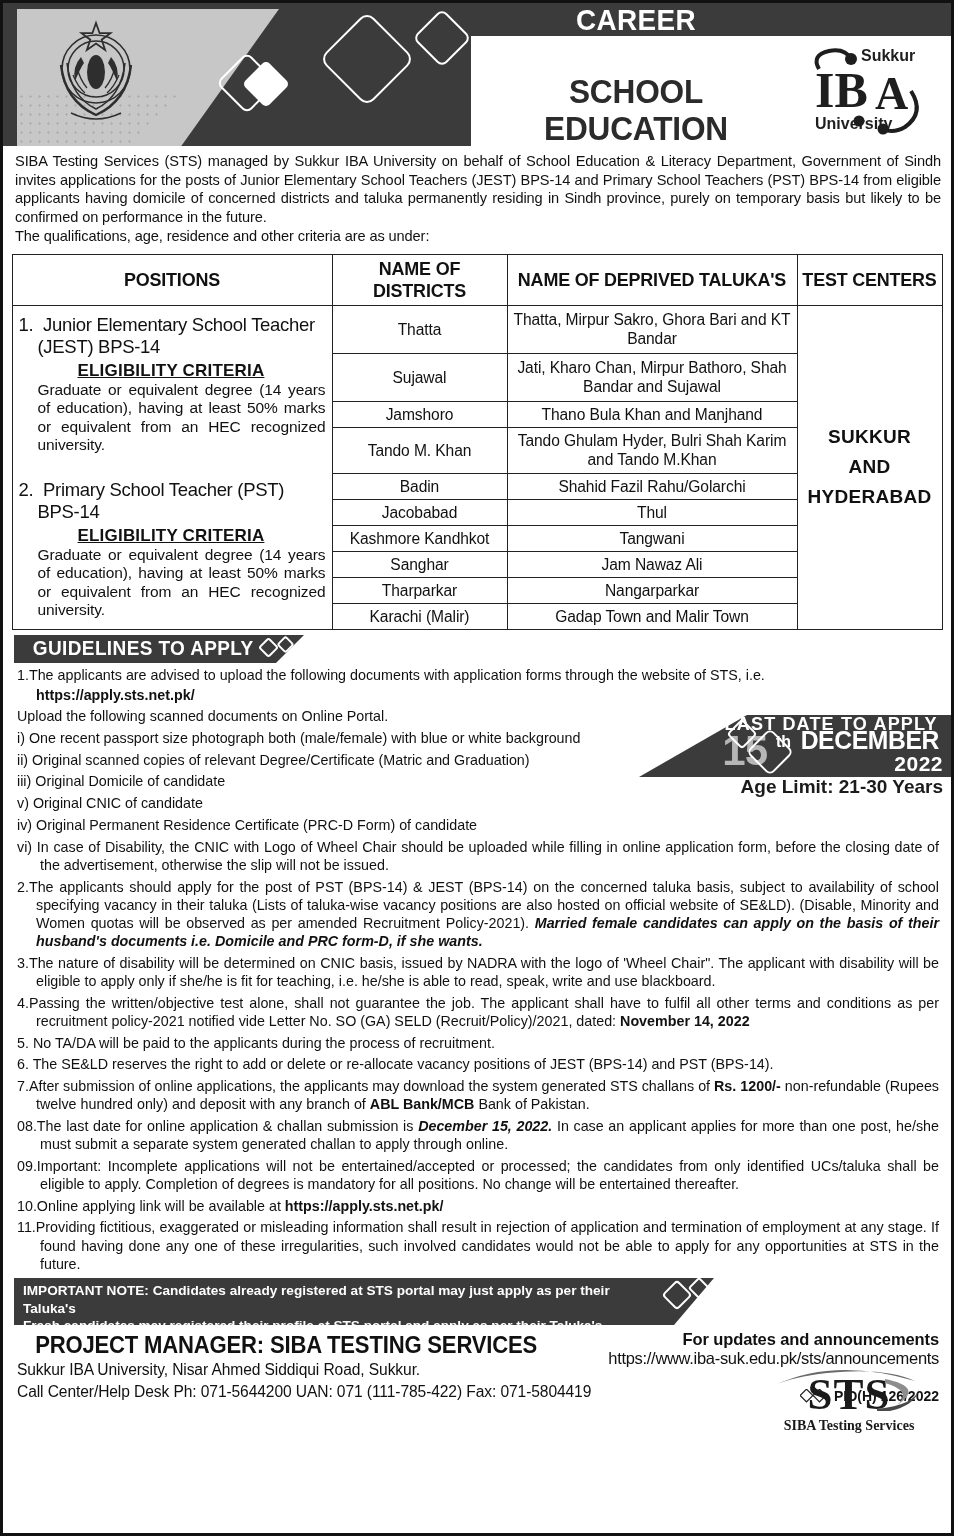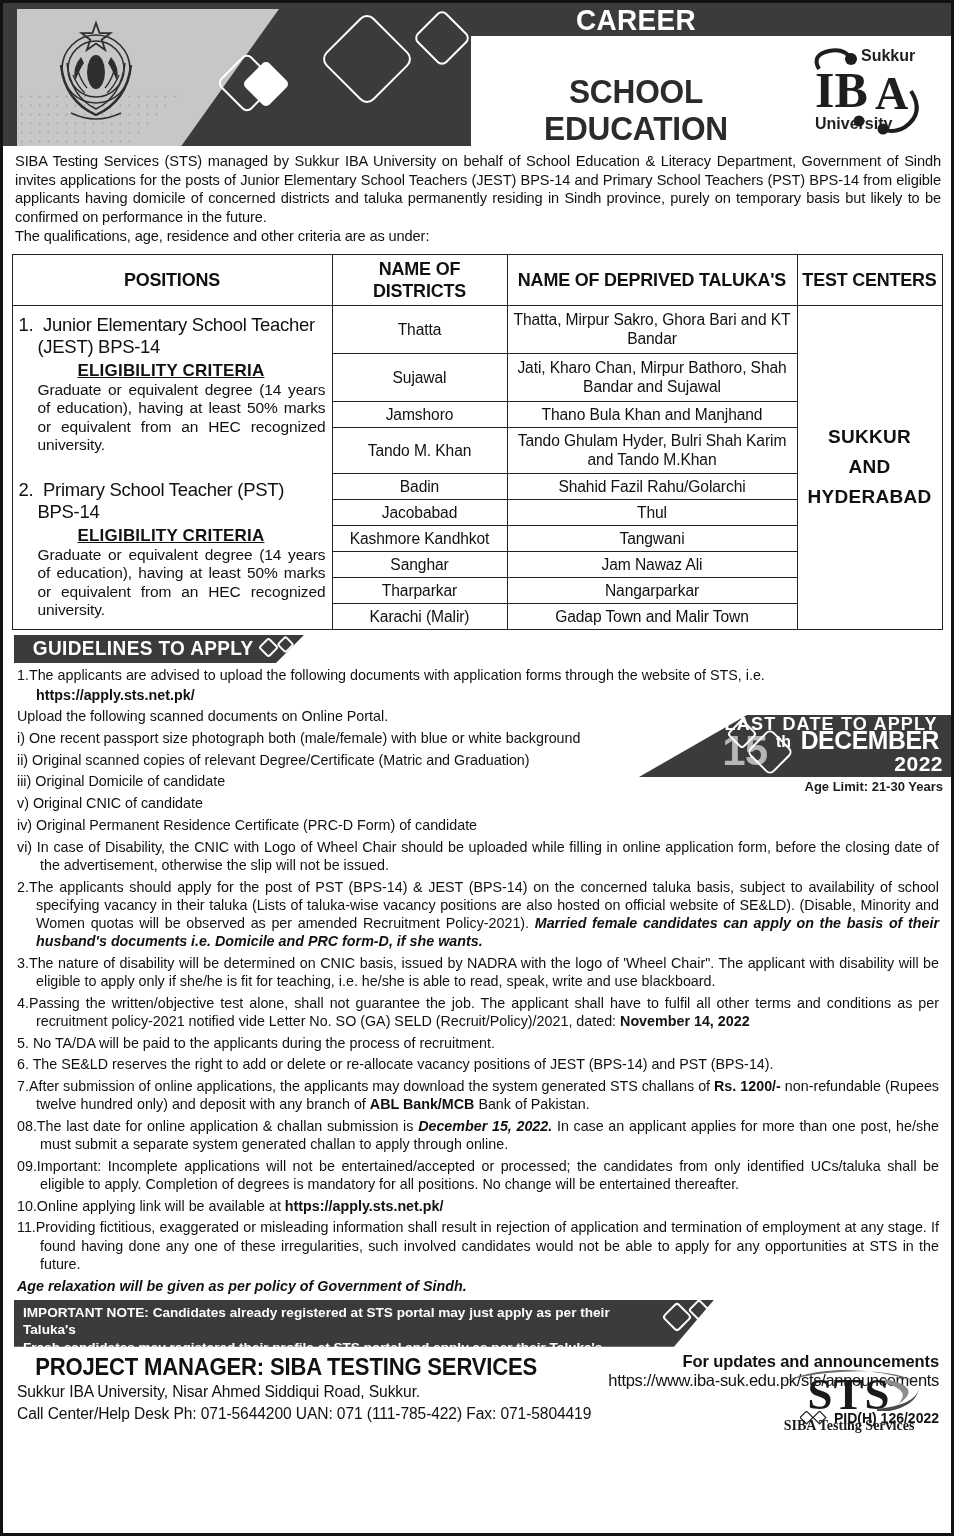--- a/index.html
+++ b/index.html
@@ -233,21 +233,21 @@
     color: #fff; font-weight: bold; font-size: 26px;
     letter-spacing: -0.4px; transform: scaleX(0.95);
   }
   .ld-year {
     position: absolute; right: 8px; top: 40px;
     color: #fff; font-weight: bold; font-size: 21px;
     letter-spacing: 0.5px;
   }
   .ld-age {
     position: absolute; right: 8px; top: 63px;
-    color: #1b1b1b; font-weight: bold; font-size: 13px;
+    color: #1b1b1b; font-weight: bold; font-size: 19px;
   }
   .ld-diamonds { position:absolute; left: 92px; top: 4px; }
 
   
   .impnote-wrap { position: relative; height: 48px; margin-top: 5px; }
   .impnote {
     position: absolute; left: 11px; top: 0;
     width: 700px; height: 47px;
     background: #3b3b3b;
     clip-path: polygon(0 0, 700px 0, 660px 100%, 0 100%);
@@ -497,21 +497,20 @@
 
     <p class="hang2"><span>08.The last date for online application &amp; challan submission is </span><span class="bi">December 15, 2022.</span><span> In case an applicant applies for more than one post, he/she must submit a separate system generated challan to apply through online.</span></p>
 
     <p class="hang2">09.Important: Incomplete applications will not be entertained/accepted or processed; the candidates from only identified UCs/taluka shall be eligible to apply. Completion of degrees is mandatory for all positions. No change will be entertained thereafter.</p>
 
 
     <p class="noind"><span>10.Online applying link will be available at </span><span class="b">https://apply.sts.net.pk/</span></p>
 
     <p class="hang2">11.Providing fictitious, exaggerated or misleading information shall result in rejection of application and termination of employment at any stage. If found having done any one of these irregularities, such involved candidates would not be able to apply for any opportunities at STS in the future.</p>
 
-    <p class="bi noind" style="margin-top:1px">Age relaxation will be given as per policy of Government of Sindh.</p>
   </div>
 
   <div class="impnote-wrap">
     <div class="impnote"></div>
     <div class="impnote-txt">
       <div class="ln">IMPORTANT NOTE: Candidates already registered at STS portal may just apply as per their Taluka's</div>
       <div class="ln">Fresh candidates may registered their profile at STS portal and apply as per their Taluka's</div>
     </div>
     <div class="diamond d-out" style="left:663px; top:6px; width:22px; height:22px; transform:rotate(45deg); border-radius:4px; border-color:#fff; z-index:4;"></div>
     <div class="diamond d-out" style="left:688px; top:2px; width:16px; height:16px; transform:rotate(45deg); border-radius:3px; border-color:#fff; z-index:4;"></div>

